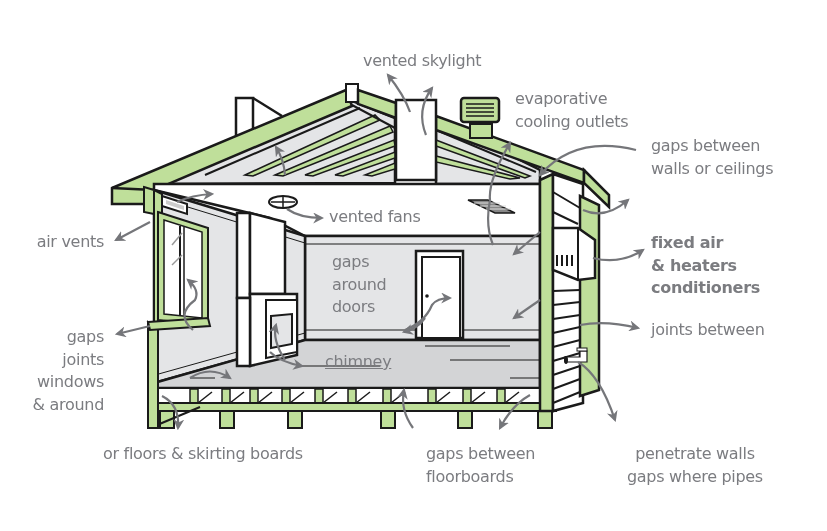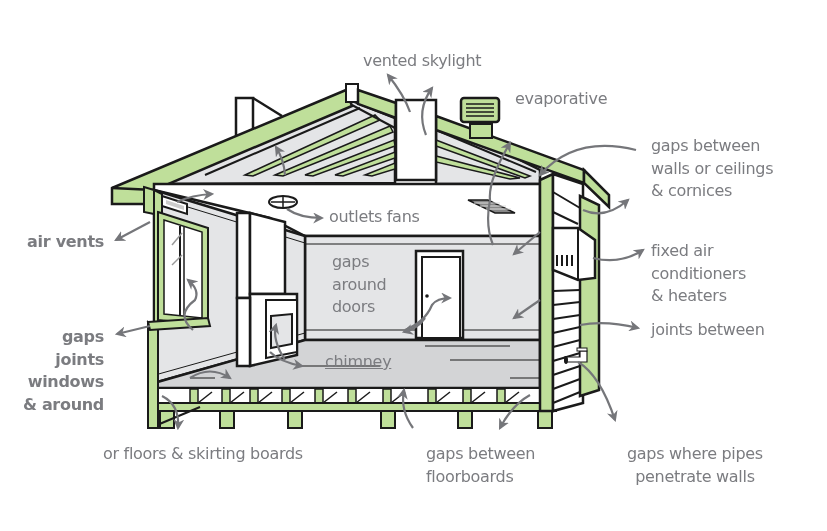--- a/index.html
+++ b/index.html
@@ -1,19 +1,19 @@
 <!DOCTYPE html>
 <html><head>
 <meta charset="utf-8">
 <style>
   html, body { margin:0; padding:0; background:#ffffff; }
   body { width:827px; height:531px; position:relative; overflow:hidden; font-family:"DejaVu Sans", sans-serif; }
   #scene { position:absolute; left:0; top:0; width:827px; height:531px; }
   .lbl { position:absolute; color:#7b7c80; font-size:16px; line-height:22.5px; letter-spacing:-0.3px; white-space:nowrap; }
-  .lbl.r { text-align:right;font-weight:bold; }
+  .lbl.r { text-align:right; }
   .lbl .ln { display:block; }
 </style>
 </head>
 <body>
 
 <svg id="scene" viewBox="0 0 827 531" xmlns="http://www.w3.org/2000/svg">
   <defs>
     <marker id="ah" viewBox="0 0 10 10" refX="8" refY="5" markerWidth="5" markerHeight="5" orient="auto-start-reverse">
       <path d="M0,0 L10,5 L0,10 L3,5 z" fill="#75767a"></path>
     </marker>
@@ -244,41 +244,41 @@
     <path d="M413 428 Q 400 410 404 390"></path>
     <path d="M530 395 Q 512 405 500 428"></path>
   </g>
 </svg>
 
 <div class="lbl" style="left:363px;top:50px;">
   <span class="ln">vented skylight</span>
 </div>
 <div class="lbl" style="left:515px;top:88px;">
   <span class="ln">evaporative</span>
+  <span class="ln">cooling outlets</span>
 </div>
 <div class="lbl" style="left:651px;top:135px;">
   <span class="ln">gaps between</span>
   <span class="ln">walls or ceilings</span>
-  <span class="ln">&amp; cornices</span>
 </div>
 <div class="lbl" style="left:329px;top:206px;">
-  <span class="ln">outlets fans</span>
+  <span class="ln">vented fans</span>
 </div>
 <div class="lbl r" style="right:723px;top:231px;">
   <span class="ln">air vents</span>
 </div>
 <div class="lbl" style="left:332px;top:251px;">
   <span class="ln">gaps</span>
   <span class="ln">around</span>
   <span class="ln">doors</span>
 </div>
-<div class="lbl" style="left:651px;top:240px;">
+<div class="lbl" style="left:651px;top:232px;font-weight:bold;">
   <span class="ln">fixed air</span>
+  <span class="ln">&amp; heaters</span>
   <span class="ln">conditioners</span>
-  <span class="ln">&amp; heaters</span>
 </div>
 <div class="lbl r" style="right:723px;top:326px;">
   <span class="ln">gaps</span>
   <span class="ln">joints</span>
   <span class="ln">windows</span>
   <span class="ln">&amp; around</span>
 </div>
 <div class="lbl" style="left:651px;top:319px;">
   <span class="ln">joints between</span>
 </div>
@@ -286,15 +286,15 @@
   <span class="ln">chimney</span>
 </div>
 <div class="lbl" style="left:103px;top:443px;">
   <span class="ln">or floors &amp; skirting boards</span>
 </div>
 <div class="lbl" style="left:426px;top:443px;">
   <span class="ln">gaps between</span>
   <span class="ln">floorboards</span>
 </div>
 <div class="lbl" style="left:627px;top:443px;text-align:center;">
+  <span class="ln">penetrate walls</span>
   <span class="ln">gaps where pipes</span>
-  <span class="ln">penetrate walls</span>
 </div>
 
 </body></html>

